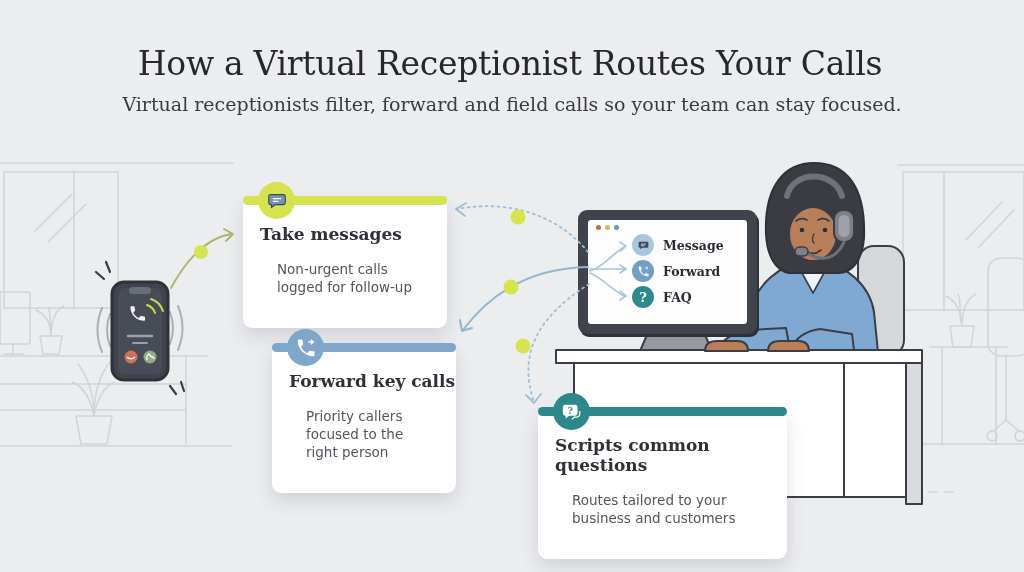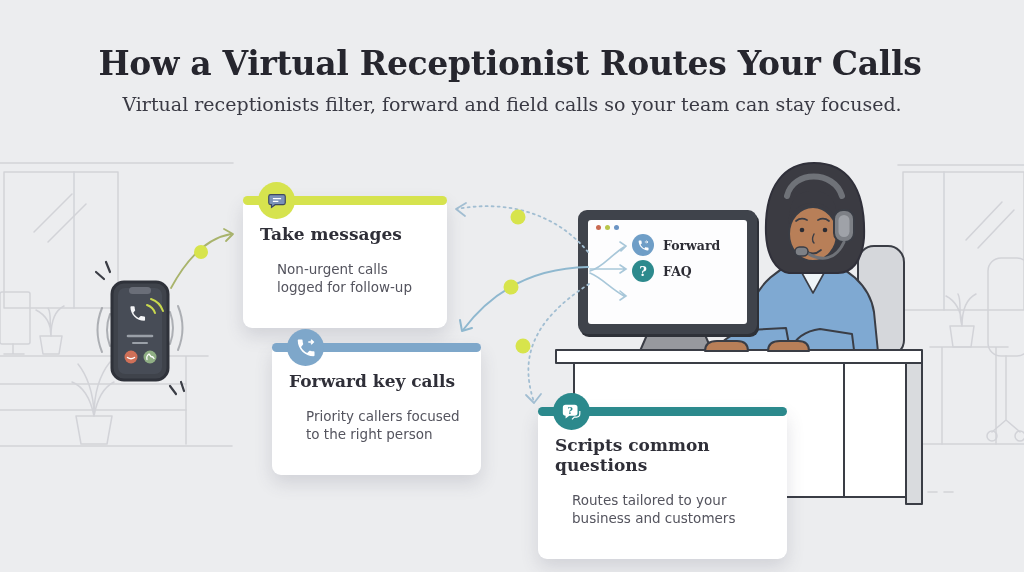--- a/index.html
+++ b/index.html
@@ -2,21 +2,21 @@
 <html><head>
 <meta charset="utf-8">
 <style>
   html,body{margin:0;padding:0;background:#e4e5e8;}
   .canvas{position:relative;width:1024px;height:572px;margin:0 auto;background:#ecedef;
           overflow:hidden;font-family:"DejaVu Sans",sans-serif;}
   svg{display:block;}
   .layer{position:absolute;left:0;top:0;width:1024px;height:572px;}
   .bg-art{z-index:1;}
   .header{position:absolute;left:0;top:0;width:100%;z-index:2;text-align:center;}
-  .title{margin:44px 4px 0 0;font-family:"DejaVu Serif",serif;font-weight:700;
+  .title{margin:44px 4px 0 0;font-family:"DejaVu Serif",serif;font-weight:400;
          font-size:33px;letter-spacing:-0.3px;color:#26262e;}
   .subtitle{margin:10px 0 16px 0;font-family:"DejaVu Serif",serif;font-size:19px;color:#3a3a44;}
   .scene{z-index:3;}
   
   .monitor{position:absolute;left:578px;top:210px;width:179px;height:124px;z-index:4;
            background:#3f434b;border-radius:9px;box-shadow:2px 3px 0 #2e3138;}
   .m-screen{position:absolute;left:10px;top:10px;right:10px;bottom:10px;background:#fdfdfe;
             border-radius:3px;overflow:hidden;}
   .dots{position:absolute;left:8px;top:5px;display:flex;gap:4px;}
   .dots span{width:5px;height:5px;border-radius:50%;}
@@ -35,21 +35,21 @@
         box-shadow:0 8px 18px rgba(70,70,95,.16);}
   .accent-bar{position:absolute;left:0;right:0;top:-1px;height:9px;border-radius:6px;
               background:var(--accent);}
   .icon-badge{position:absolute;left:15px;top:-15px;width:37px;height:37px;border-radius:50%;
               background:var(--accent);display:flex;align-items:center;justify-content:center;}
   .card-inner{padding:27px 0 14px 17px;}
   .card-title{margin:0 0 6px 0;font-family:"DejaVu Serif",serif;font-weight:700;
               font-size:17px;color:#2f2f38;}
   .card-body{margin:17px;font-size:13.5px;line-height:1.33;color:#54545e;}
   .card-1{left:243px;top:197px;width:204px;min-height:103px;}
-  .card-2{left:272px;top:344px;width:209px;min-height:109px;}
+  .card-2{left:272px;top:344px;width:184px;min-height:109px;}
   .card-3{left:538px;top:408px;width:249px;min-height:104px;}
 </style>
 </head>
 <body>
 
 <div class="canvas">
 
   <svg class="layer bg-art" viewBox="0 0 1024 572" fill="none" stroke="#d2d3d8" stroke-width="1.5" stroke-linecap="round" stroke-linejoin="round">
 
     <path d="M0 163 H233"></path>
@@ -147,20 +147,29 @@
           <span class="dot-lime"></span>
           <span class="dot-blue"></span>
       </div>
       <svg class="m-branches" width="159" height="104" viewBox="0 0 159 104" fill="none" stroke="#a8c7d9" stroke-width="1.6" stroke-linecap="round">
         <path d="M2 51 C14 48 22 36 36 27 M32 22 L38 26 L33 31"></path>
         <path d="M2 49 H37 M32 45 L38 49 L32 53"></path>
         <path d="M2 53 C14 58 22 68 36 76 M32 71 L38 76 L32 80"></path>
       </svg>
       <div class="m-rows">
         <div class="m-row">
+          <span class="m-icon" style="--accent: #a9c6dd;">
+            <svg width="13" height="13" viewBox="0 0 24 24">
+                <path d="M5 5h14a2 2 0 0 1 2 2v7a2 2 0 0 1-2 2h-9l-4 3v-3H5a2 2 0 0 1-2-2V7a2 2 0 0 1 2-2z" fill="#3f4a5f"></path>
+                <path d="M7.5 9.5h9M7.5 12.5h6" stroke="#fff" stroke-width="1.4" fill="none"></path>
+              </svg>
+          </span>
+          <span class="m-label">Message</span>
+        </div>
+        <div class="m-row">
           <span class="m-icon" style="--accent: #6f9ec7;">
             <svg width="13" height="13" viewBox="0 0 24 24">
                 <path d="M6.6 10.8c1.5 2.9 3.8 5.2 6.7 6.7l2.2-2.2c.3-.3.7-.4 1.1-.25 1.2.4 2.4.6 3.7.6.55 0 1 .45 1 1V20c0 .55-.45 1-1 1C10.9 21 3 13.1 3 3.7c0-.55.45-1 1-1h3.3c.55 0 1 .45 1 1 0 1.3.2 2.5.6 3.7.12.4.03.8-.27 1.1L6.6 10.8z" fill="#fff"></path>
                 <path d="M14.5 5.5h5.5M17.5 3 20 5.5 17.5 8" stroke="#fff" stroke-width="1.6" fill="none"></path>
               </svg>
           </span>
           <span class="m-label">Forward</span>
         </div>
         <div class="m-row">
           <span class="m-icon" style="--accent: #2d8a8d;">

